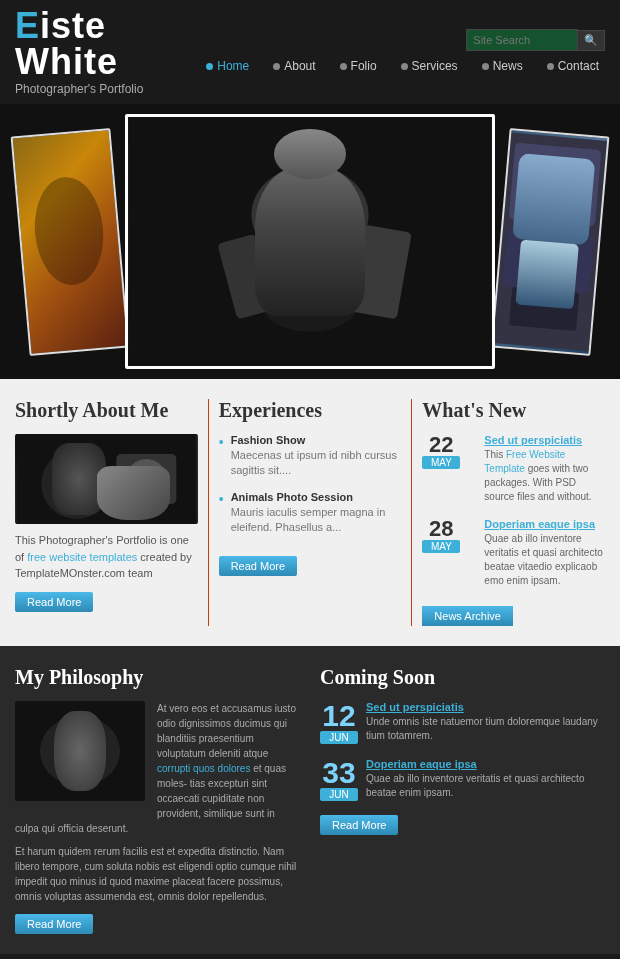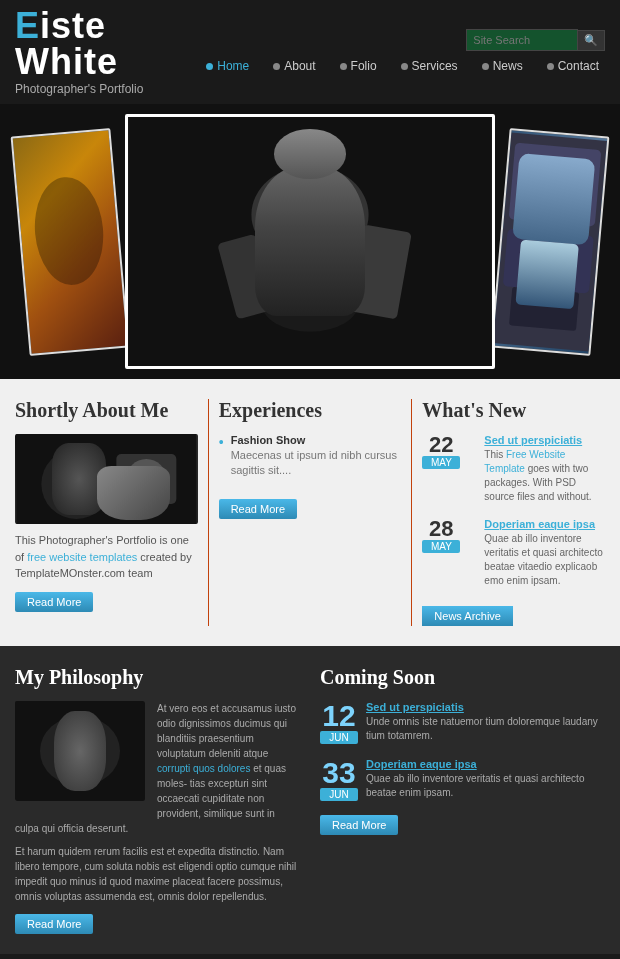--- a/index.html
+++ b/index.html
@@ -502,20 +502,24 @@
     <a class="btn-read-more" href="#">Read More</a>
   </div>
 
   <div class="col">
     <div class="col-title">Experiences</div>
     <ul class="exp-list">
       <li class="exp-item">
         <div class="exp-item-title">Fashion Show</div>
         <div class="exp-item-text">Maecenas ut ipsum id nibh cursus sagittis sit....</div>
       </li>
+      <li class="exp-item">
+        <div class="exp-item-title">Animals Photo Session</div>
+        <div class="exp-item-text">Mauris iaculis semper magna in eleifend. Phasellus a...</div>
+      </li>
     </ul>
     <a class="btn-read-more" href="#" style="margin-top:8px;display:inline-block;">Read More</a>
   </div>
 
   <div class="col">
     <div class="col-title">What's New</div>
     <div class="news-item">
       <div class="news-date">
         <div class="day">22</div>
         <div class="month">may</div>

